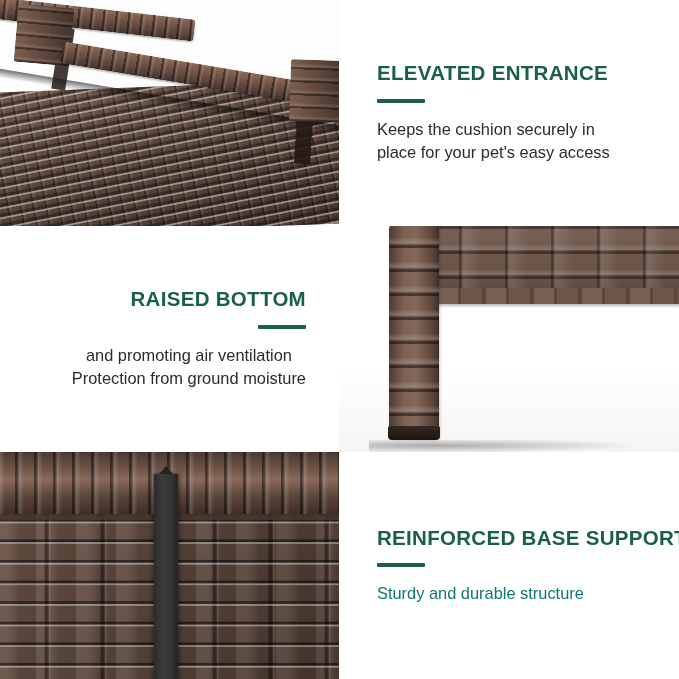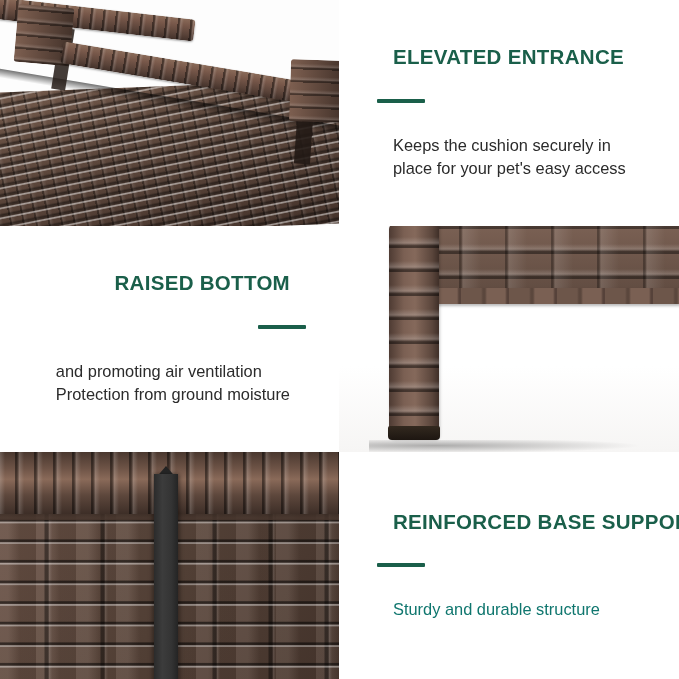--- a/index.html
+++ b/index.html
@@ -17,38 +17,38 @@
     background:#ffffff;
   }
   .cell{position:relative;overflow:hidden;background:#ffffff;}
 
   
   .textpanel{
     display:flex;flex-direction:column;justify-content:center;
     box-sizing:border-box;
   }
   .tp-left{padding:0 34px 0 38px;align-items:flex-start;text-align:left;}
-  .tp-right{padding:0 33px 0 34px;align-items:flex-end;text-align:left;}
+  .tp-right{padding:0 33px 0 34px;align-items:flex-end;text-align:center;}
 
   .heading{
     font-size:20.5px;
     font-weight:bold;
     letter-spacing:0.3px;
     line-height:1.15;
-    margin:16px;
+    margin:0;
     white-space:nowrap;
   }
   .rule{
     height:4px;width:48px;border-radius:1px;
     margin:14px 0 15px 0;
   }
   .body{
     font-size:16.4px;
     line-height:1.42;
-    margin:16px;
+    margin:0;
     font-weight:400;
   }
   .body span{display:block;}
 
   
   .photo{background:#fff;}
 
   
   .p1-sky{position:absolute;inset:0;background:#fdfdfd;}
   .p1-weave2{

